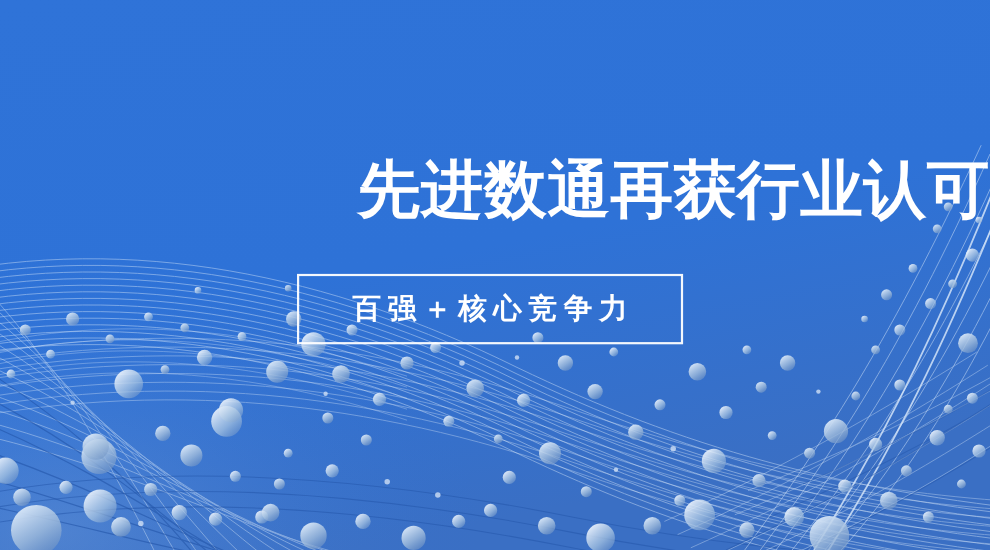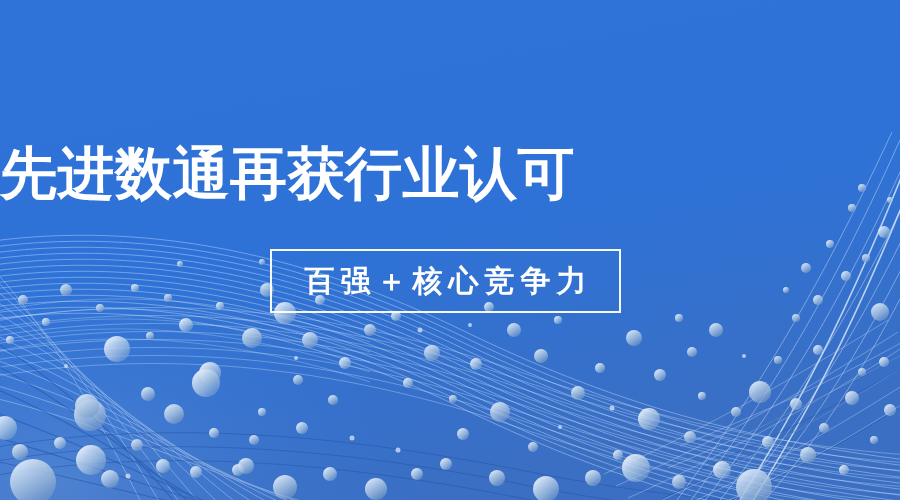--- a/index.html
+++ b/index.html
@@ -28,21 +28,21 @@
     left: 0;
     top: 0;
     width: 900px;
     height: 500px;
   }
   #title {
     position: absolute;
     left: 0;
     top: 140px;
     width: 900px;
-    text-align: left;
+    text-align: right;
     color: #ffffff;
     font-size: 57px;
     line-height: 68px;
     letter-spacing: 0.5px;
     font-weight: 700;
     font-family: "Liberation Serif", "DejaVu Serif", serif;
     white-space: nowrap;
   }
   #subtitle-box {
     position: absolute;
@@ -51,21 +51,21 @@
     width: 351px;
     height: 64px;
     border: 2px solid rgba(255,255,255,0.95);
     box-sizing: border-box;
     display: flex;
     align-items: center;
     justify-content: center;
   }
   #subtitle-text {
     color: #ffffff;
-    font-size: 30px;
+    font-size: 26px;
     line-height: 30px;
     letter-spacing: 6px;
     text-indent: 6px;
     font-weight: 700;
     font-family: "Liberation Serif", "DejaVu Serif", serif;
     white-space: nowrap;
   }
 </style>
 </head>
 <body>

